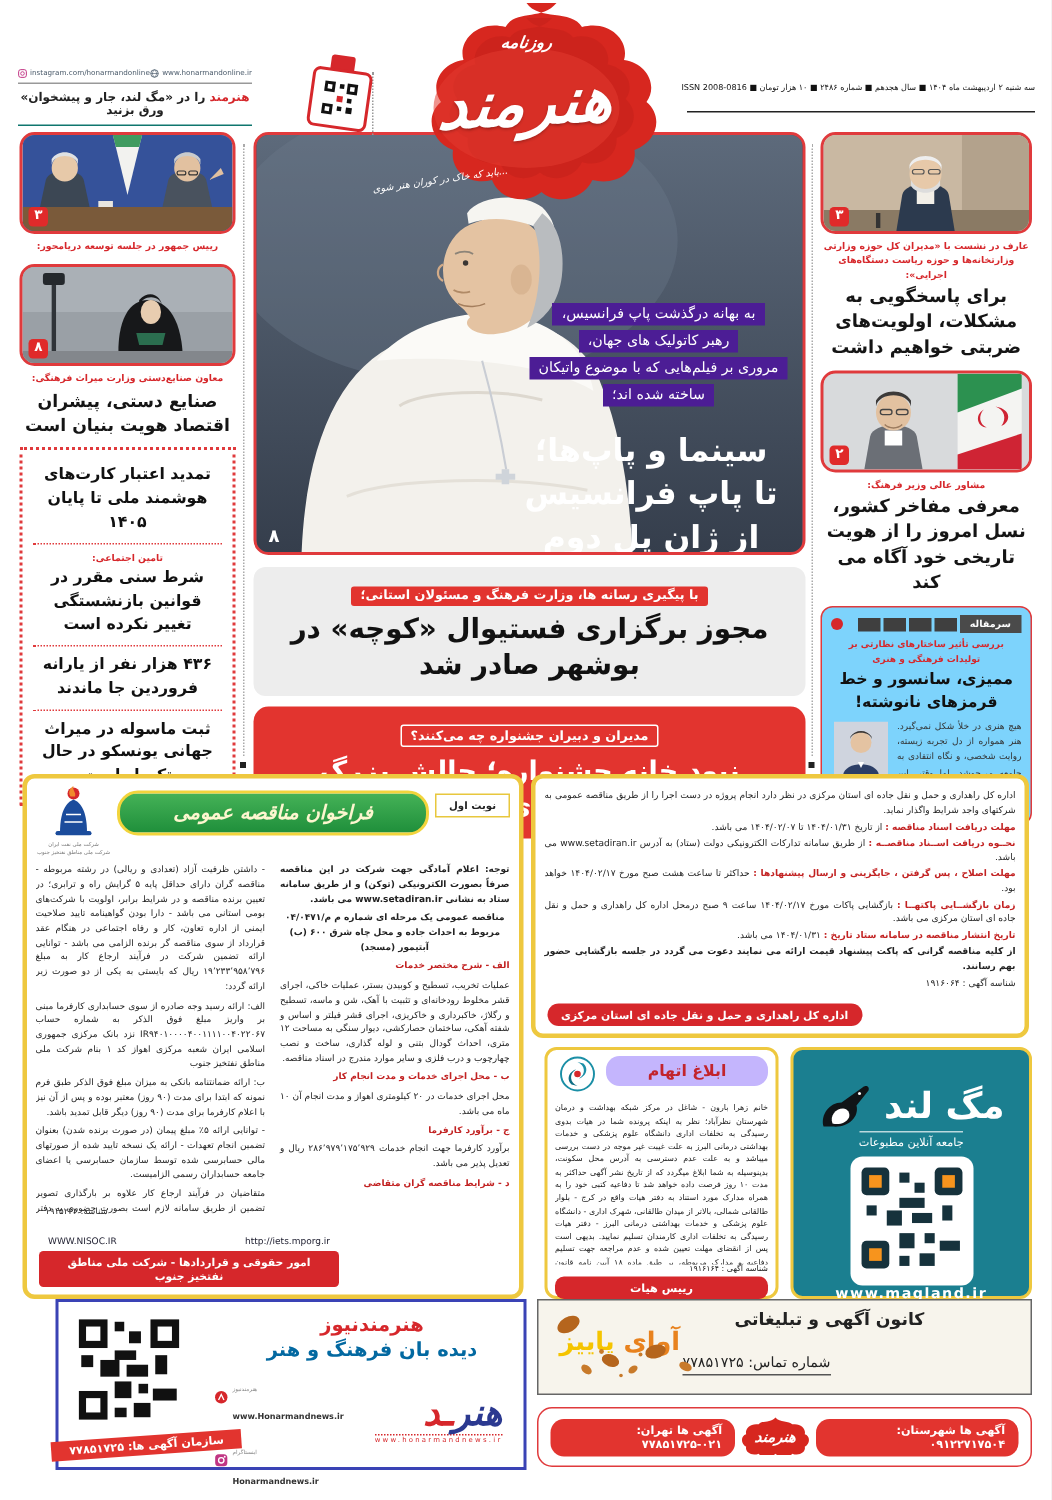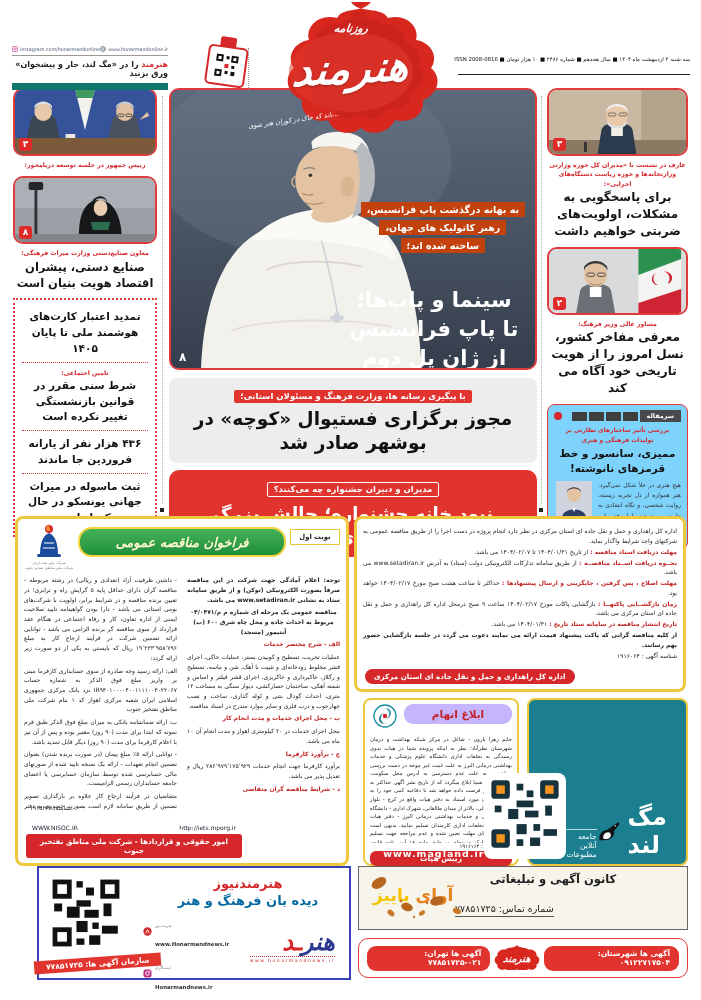--- a/index.html
+++ b/index.html
@@ -2,22 +2,22 @@
 <html lang="fa"><head>
 <meta charset="utf-8">
 <style>
   html,body{margin:0;padding:0;background:#e9e9e9;}
   .page{position:relative;width:701px;height:1000px;margin:0 auto;background:#fff;overflow:hidden;
         font-family:"DejaVu Sans","Liberation Sans",sans-serif;direction:rtl;}
   
   .social-block{position:absolute;left:12px;top:46px;width:156px;z-index:4;}
   .social-line{display:flex;justify-content:space-between;align-items:center;direction:ltr;font-size:4.8px;color:#4a5a6a;}
   .social-item{display:flex;align-items:center;gap:2px;}
-  .tagline{border-top:1px solid #999;border-bottom:7px solid #0f766e;margin-top:3px;padding:4px 0 5px;
-           font-size:8px;font-weight:bold;color:#222;}
+  .tagline{border-top:1px solid #999;border-bottom:1px solid #0f766e;margin-top:3px;padding:4px 0 5px;
+           font-size:8px;font-weight:bold;color:#222;text-align:center;}
   .tagline .brand{color:#d6272b;}
   .hdr-dot-sep{position:absolute;left:248px;top:48px;height:42px;border-left:1.4px dotted #999;z-index:4;}
   .stamp{position:absolute;left:206px;top:44px;width:40px;height:50px;transform:rotate(8deg);z-index:6;}
   .stamp-rib{position:absolute;top:-7px;left:11px;width:16px;height:11px;background:#d6272b;border-radius:2px;}
   .stamp-box{position:absolute;top:2px;left:0;width:36px;height:36px;background:#fff;border:2.2px solid #d6272b;border-radius:5px;display:grid;place-items:center;}
   .np-logo{position:absolute;left:234px;top:0px;width:234px;height:144px;z-index:5;}
   .np-logo svg{position:absolute;inset:0;}
   .np-word{position:absolute;top:22px;left:0;right:0;text-align:center;color:#fff;font-size:11px;font-style:italic;font-weight:bold;transform:skewX(-8deg);}
   .np-brand{position:absolute;top:44px;left:0;right:0;text-align:center;color:#fff;font-size:42px;font-weight:900;font-style:italic;transform:skewX(-10deg) rotate(-3deg);text-shadow:0 1px 2px rgba(0,0,0,.25);}
   .np-motto{position:absolute;bottom:20px;left:14px;color:#fff;font-size:6.5px;font-style:italic;transform:rotate(-8deg);}
@@ -47,21 +47,21 @@
   .ed-title{font-size:10.5px;font-weight:900;text-align:center;line-height:1.5;margin:1px 0 3px;color:#111;}
   .ed-body{font-size:6px;line-height:1.7;text-align:justify;color:#333;max-height:66px;overflow:hidden;}
   .ed-photo{float:left;width:40px;margin:1px 4px 0 0;text-align:center;}
   .ed-photo .circ{width:36px;height:36px;border-radius:50%;overflow:hidden;margin:0 auto;background:#cfd4de;}
   .ed-author{display:inline-block;background:#d6272b;color:#fff;font-size:4.6px;font-weight:bold;border-radius:6px;padding:1px 4px;margin-top:2px;}
   .ed-more{color:#d6272b;font-weight:bold;font-size:6.8px;margin-top:2px;}
   
   .pope-card{position:relative;height:282px;border:2.5px solid #e03a3c;border-radius:10px;overflow:hidden;background:#46536a;box-sizing:border-box;}
   .pope-card > svg{position:absolute;inset:0;width:100%;height:100%;}
   .pope-kickers{position:absolute;right:10px;top:112px;display:flex;flex-direction:column;align-items:center;gap:3px;}
-  .pope-kickers span{background:#c2410c;color:#fff;font-size:9.5px;font-weight:bold;padding:2px 6px;white-space:nowrap;}
+  .pope-kickers span{background:#4c1d95;color:#fff;font-size:9.5px;font-weight:normal;padding:2px 6px;white-space:nowrap;}
   .pope-headline{position:absolute;right:12px;top:196px;width:178px;text-align:center;color:#fff;font-weight:900;font-size:21px;line-height:1.38;}
   .pope-headline span{display:block;white-space:nowrap;}
   .pope-page{position:absolute;left:8px;bottom:4px;color:#fff;font-size:12px;font-weight:bold;}
   .strip-gray{margin-top:8px;background:#ededed;border-radius:8px;padding:6px 8px 8px;text-align:center;}
   .strip-red{margin-top:7px;background:#e2342f;border-radius:10px;padding:7px 8px 9px;text-align:center;}
   .strip-kicker-red{display:inline-block;background:#e2342f;color:#fff;font-size:8.5px;font-weight:bold;padding:1.5px 6px;border-radius:2px;}
   .strip-kicker-wht{display:inline-block;border:1.2px solid #fff;color:#fff;font-size:8.5px;font-weight:bold;padding:1.5px 6px;border-radius:2px;}
   .strip-h-dark{margin-top:4px;font-size:18.5px;font-weight:900;color:#111;line-height:1.3;}
   .strip-h-wht{margin-top:5px;font-size:18px;font-weight:900;color:#fff;line-height:1.3;}
   .sq{position:absolute;width:4px;height:4px;background:#222;}
@@ -78,36 +78,36 @@
   .org-logo{width:50px;text-align:center;}
   .org-cap{font-size:3.6px;color:#777;line-height:1.4;}
   .banner-green{flex:1;margin-top:4px;height:26px;background:linear-gradient(#45b257,#1f8f3b);border:2px solid #f2d43c;border-radius:14px;
                 display:grid;place-items:center;color:#fdf6cf;font-weight:900;font-size:13px;font-style:italic;}
   .nobat{width:44px;margin-top:6px;border:1.6px solid #e8c73d;background:#fff;font-size:6.8px;font-weight:bold;text-align:center;padding:3px 2px;color:#222;}
   .nioc-body{direction:rtl;column-count:2;column-gap:10px;font-size:6px;line-height:1.62;text-align:justify;height:240px;overflow:hidden;margin-top:4px;color:#222;}
   .nioc-body p{margin:0 0 3px;}
   .rh{color:#c22222;font-weight:900;}
   .b{font-weight:bold;}
   .cen{text-align:center;}
-  .nioc-bottom{position:absolute;bottom:5px;left:8px;width:216px;direction:ltr;text-align:center;}
+  .nioc-bottom{position:absolute;bottom:5px;left:8px;width:200px;direction:ltr;text-align:center;}
   .nioc-links{display:flex;justify-content:space-between;font-size:6px;color:#223;margin-bottom:3px;padding:0 6px;}
   .pill{display:inline-block;background:#d6272b;color:#fff;font-size:7.2px;font-weight:bold;padding:3px 9px;border-radius:3px;}
   .nioc-id{position:absolute;bottom:52px;left:12px;font-size:5.8px;color:#222;direction:ltr;}
   .road{right:2px;top:0;width:332px;height:176px;padding:4px 6px;}
   .banner-yellow{flex:1;background:#f7d93f;border-radius:12px;text-align:center;padding:3px 4px;color:#c22222;font-weight:900;font-size:9.5px;line-height:1.35;}
   .road-body{direction:rtl;font-size:6.05px;line-height:1.58;text-align:justify;margin-top:3px;color:#222;}
   .road-body p{margin:0 0 1.5px;}
   .lbl{color:#c22222;font-weight:900;}
   .road-pill{position:absolute;left:8px;bottom:5px;}
   .eblaq{right:169px;top:182px;width:156px;height:168px;padding:4px 5px;border-width:2.5px;}
   .eblaq-band{flex:1;background:#c4b5fd;border-radius:9px;text-align:center;color:#c2242c;font-weight:900;font-size:10.5px;padding:4px 2px;}
   .eblaq-body{direction:rtl;font-size:5.3px;line-height:1.62;text-align:justify;color:#222;margin-top:3px;height:108px;overflow:hidden;}
   .eblaq-id{font-size:5.3px;color:#222;}
   .eblaq-btn{background:#d6272b;color:#fff;text-align:center;border-radius:6px;font-size:7.5px;font-weight:bold;padding:3px;margin-top:2px;}
-  .magland{right:0;top:182px;width:161px;height:168px;border-width:2.5px;background:#1b7f90;display:flex;flex-direction:row;align-items:flex-end;padding:5px 6px;}
+  .magland{right:0;top:182px;width:161px;height:168px;border-width:2.5px;background:#1b7f90;display:flex;flex-direction:column;align-items:center;padding:21px 6px;}
   .mg-row{display:flex;align-items:center;gap:6px;direction:ltr;}
   .mg-brand{color:#fff;font-size:24px;font-weight:900;}
   .mg-sub{color:#fff;font-size:7.5px;letter-spacing:2px;border-top:1px solid rgba(255,255,255,.7);padding-top:2px;margin-top:1px;}
   .mg-qr{background:#fff;border-radius:8px;padding:4px;margin-top:5px;}
   .mg-site{margin-top:auto;color:#fff;font-size:9.5px;font-weight:bold;letter-spacing:1px;}
   
   .footer{position:absolute;top:866px;left:13px;width:675px;height:130px;}
   .hn-ad{position:absolute;left:24px;top:0;width:314px;height:114px;border:2.5px solid #3a43b5;background:#fff;box-sizing:border-box;}
   .hn-qr{position:absolute;left:12px;top:10px;}
   .hn-titles{position:absolute;right:16px;top:8px;width:170px;text-align:center;}
@@ -299,20 +299,21 @@
           <path d="M132,79 C136,77 141,77 144,79" stroke="#8c8478" stroke-width="1.2" fill="none"></path>
           <path d="M131,103 C134,105 139,105 142,104" stroke="#b08a66" stroke-width="1.2" fill="none"></path>
           <path d="M134,112 C140,115 148,114 152,112" stroke="#a47e5d" stroke-width="1" fill="none"></path>
           <path d="M150,150 C156,172 162,198 166,222" stroke="#c9cdd4" stroke-width="1.4" fill="none"></path>
           <rect x="163" y="222" width="5" height="10" fill="#cfd4da"></rect>
           <rect x="159" y="225" width="13" height="4" fill="#cfd4da"></rect>
         </svg>
         <div class="pope-kickers">
           <span>به بهانه درگذشت پاپ فرانسیس،</span>
           <span>رهبر کاتولیک های جهان،</span>
+          <span>مروری بر فیلم‌هایی که با موضوع واتیکان</span>
           <span>ساخته شده اند؛</span>
         </div>
         <div class="pope-headline">
           <span>سینما و پاپ‌ها؛</span>
           <span>تا پاپ فرانسیس</span>
           <span>از ژان پل دوم</span>
         </div>
         <span class="pope-page">۸</span>
       </div>
 

